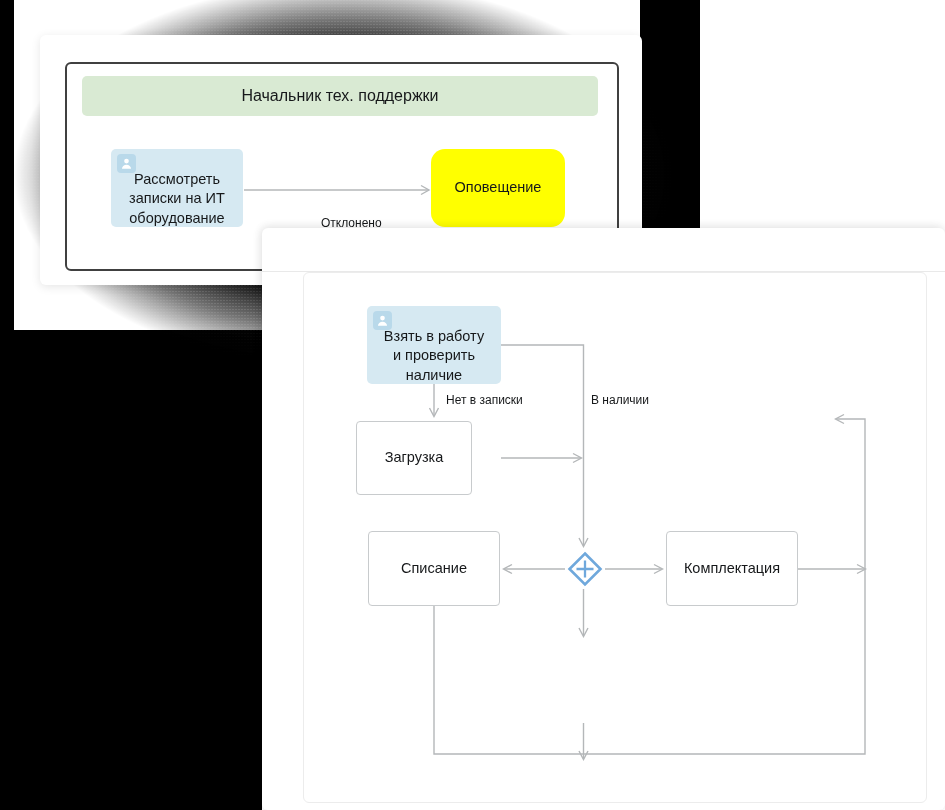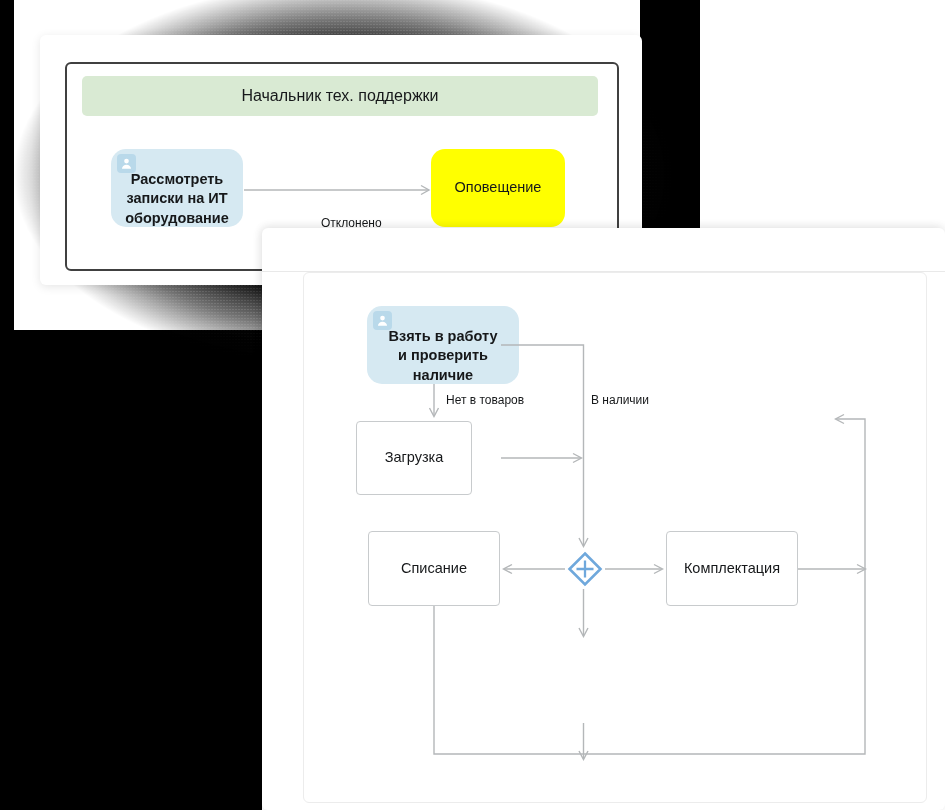--- a/index.html
+++ b/index.html
@@ -63,23 +63,22 @@
     position:absolute;box-sizing:border-box;
     display:flex;align-items:center;justify-content:center;text-align:center;
     font-size:14.5px;color:#16181a;line-height:1.32;
     white-space:pre-line;
   }
   .lane-header{
     background:#d9ead3;border-radius:5px;
     font-size:16px;color:#16181a;
   }
   .task-user{
-    background:#d6e9f2;border-radius:15px;
+    background:#d6e9f2;border-radius:5px;
     padding-top:22px;
-    font-weight:bold;
   }
   .task-plain{
     background:#ffffff;border:1px solid #c8cbcd;border-radius:4px;
   }
   .task-yellow{
     background:#ffff00;border-radius:14px;
   }
   .user-badge{
     position:absolute;left:6px;top:5px;width:19px;height:19px;
     background:#b9d9ea;border-radius:4px;
@@ -131,21 +130,21 @@
         <path d="M354 121.5 L362 126 L354 130.5"></path>
       </svg>
     </div>
   </div>
 
   <div class="card" id="card-warehouse">
     <div class="hrule" style="left:0;top:43px;width:683px;"></div>
 
     <div id="card-inner-warehouse">
 
-      <div class="node task-user" style="left:63px;top:33px;width:152px;height:78px;align-items:center;">
+      <div class="node task-user" style="left:63px;top:33px;width:134px;height:78px;align-items:center;">
         <span class="user-badge">
           <svg width="13" height="13" viewBox="0 0 16 16" aria-hidden="true">
             <circle cx="8" cy="5" r="2.9" fill="#ffffff"></circle>
             <path d="M2.4 14.5c0-3.1 2.5-5.1 5.6-5.1s5.6 2 5.6 5.1z" fill="#ffffff"></path>
           </svg>
         </span>
         <span>Взять в работу
 и проверить
 наличие</span>
       </div>
@@ -158,21 +157,21 @@
 
 
 
       <div class="gateway" style="left:263px;top:278px;width:36px;height:36px;">
         <svg width="36" height="36" viewBox="0 0 36 36">
           <polygon points="18,2.5 33.5,18 18,33.5 2.5,18" fill="#ffffff" stroke="#6FA8DC" stroke-width="2.6"></polygon>
           <path d="M18 9.5 V26.5 M9.5 18 H26.5" stroke="#6FA8DC" stroke-width="2.3" fill="none"></path>
         </svg>
       </div>
 
-      <div class="edge-label" style="left:142px;top:120px;">Нет в товаров</div>
+      <div class="edge-label" style="left:142px;top:120px;">Нет в записки</div>
       <div class="edge-label" style="left:287px;top:120px;">В наличии</div>
 
       <svg class="wires">
 
         <path d="M130 111 L130 143"></path>
         <path d="M125.5 135 L130 143.5 L134.5 135"></path>
 
         <path d="M197 72 L279.5 72 L279.5 273"></path>
         <path d="M275 265 L279.5 273.5 L284 265"></path>
 

